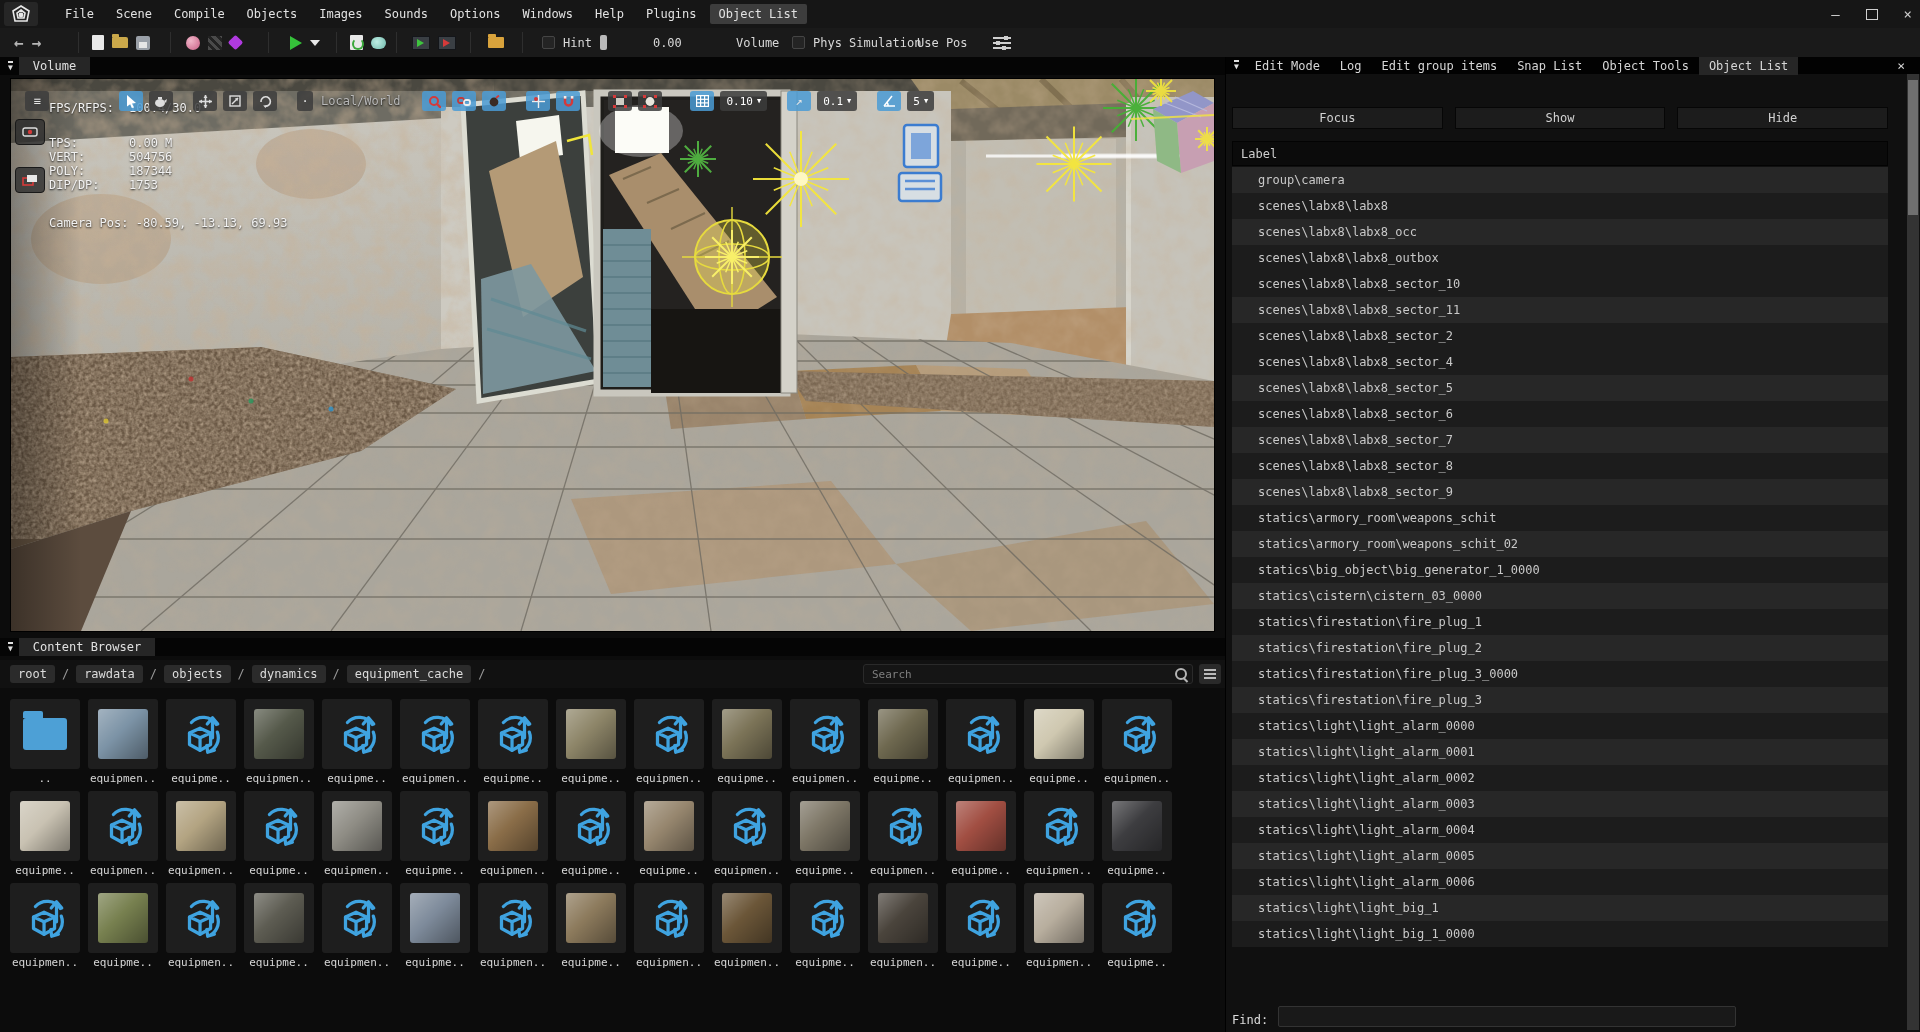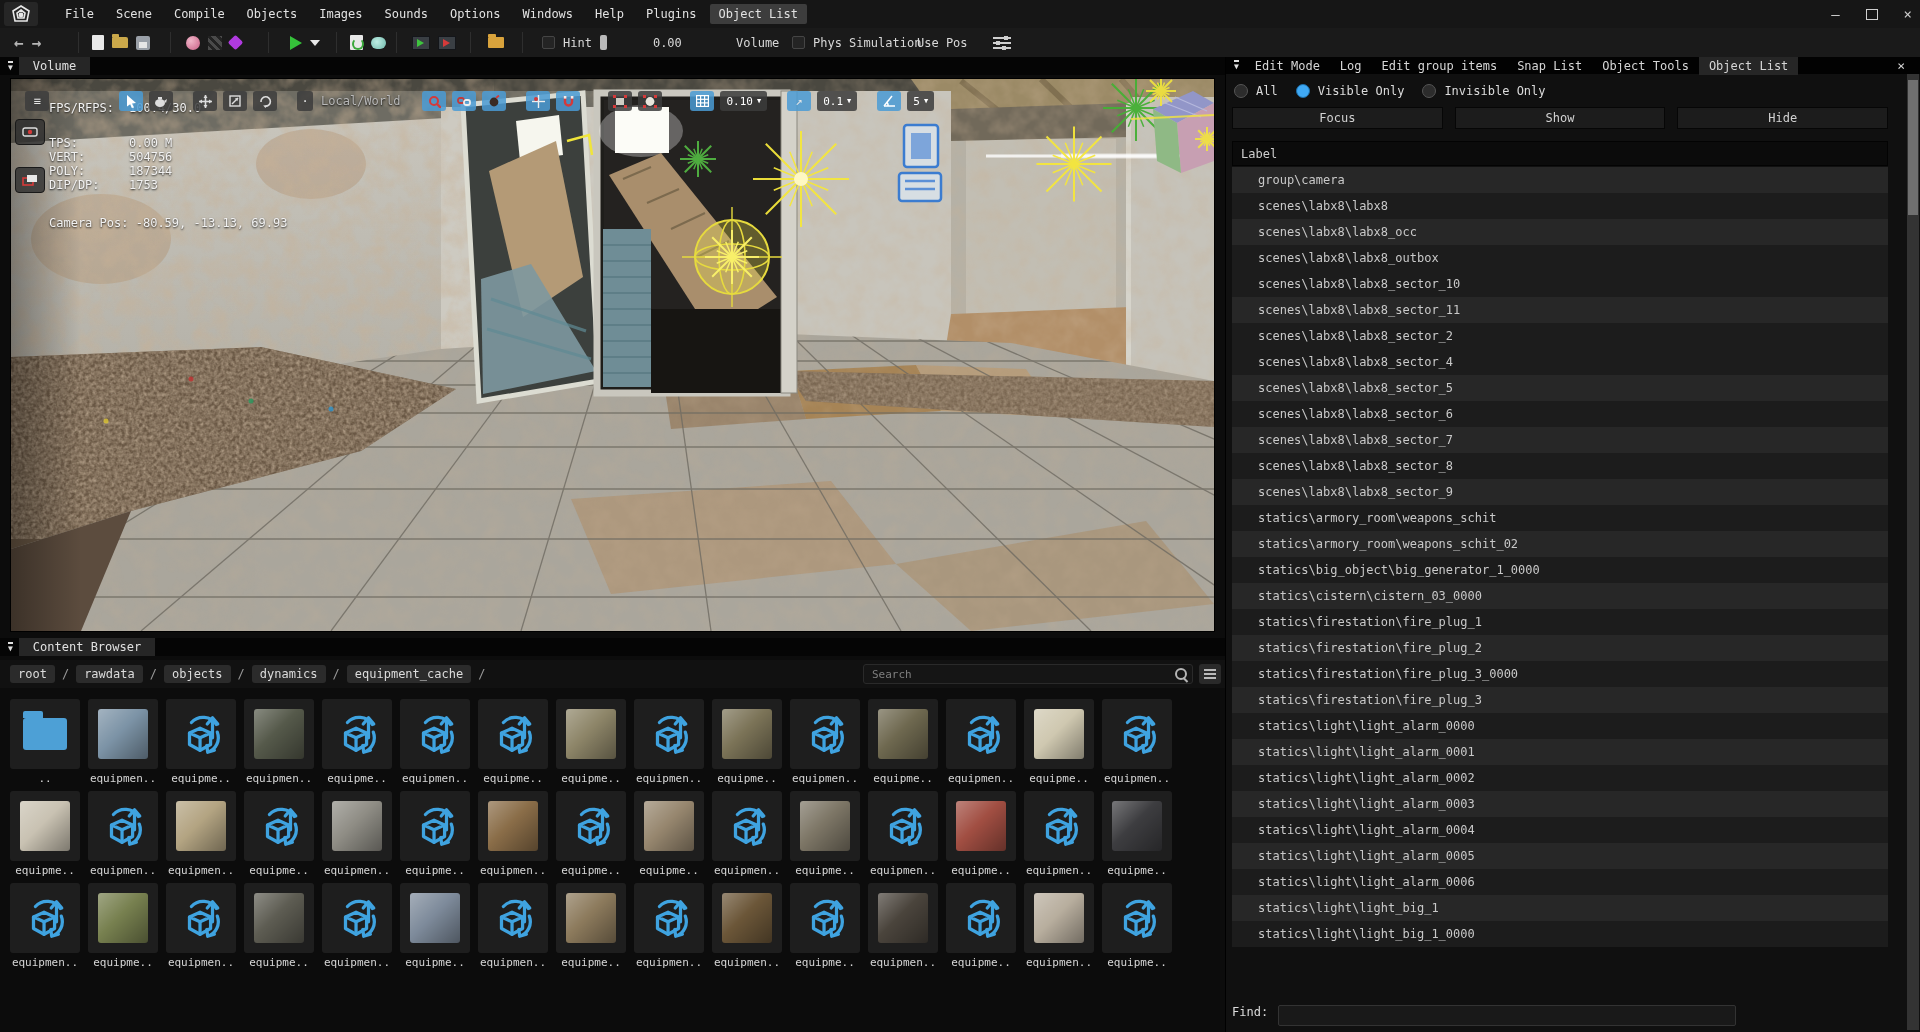--- a/index.html
+++ b/index.html
@@ -88,21 +88,21 @@
   .radio-opt{display:flex;align-items:center;gap:8px;}
   .radio{width:12px;height:12px;border-radius:50%;background:#2c2c2c;border:1px solid #555;}
   .radio.checked{background:#3fa9f5;border-color:#1c6ea8;}
   .rp-buttons{position:absolute;left:6px;top:50px;width:656px;display:flex;gap:12px;}
   .rp-btn{flex:1;height:20px;background:#1c1c1c;border:1px solid #060606;color:#d2d2d2;display:flex;align-items:center;justify-content:center;}
   .rp-header{position:absolute;left:6px;top:84px;width:656px;height:25px;background:#0b0b0b;color:#cfcfcf;display:flex;align-items:center;padding-left:8px;box-sizing:border-box;border:1px solid #030303;}
   .rp-list{position:absolute;left:6px;top:110px;width:656px;}
   .rp-row{height:26px;line-height:26px;padding-left:26px;color:#c9c9c9;white-space:nowrap;overflow:hidden;}
   .rp-row.odd{background:#272727;}
   .rp-row.even{background:#1c1c1c;}
-  .rp-find{position:absolute;left:6px;top:948px;height:22px;display:flex;align-items:flex-start;gap:10px;}
+  .rp-find{position:absolute;left:6px;top:948px;height:22px;display:flex;align-items:flex-end;gap:10px;}
   .find-input{width:452px;height:17px;background:#191919;border:1px solid #333;border-radius:2px;outline:none;color:#ddd;font:12px "DejaVu Sans Mono",monospace;}
   .rp-scroll{position:absolute;right:2px;top:17px;width:12px;height:956px;background:#333;}
   .rp-thumb{position:absolute;left:1px;top:6px;width:10px;height:135px;background:#707070;}
 </style>
 </head>
 <body>
 
 <div class="window">
 
   <div class="menubar">
@@ -1069,34 +1069,20 @@
       <span style="display:flex;">
           <div class="rp-tab">Edit Mode</div>
           <div class="rp-tab">Log</div>
           <div class="rp-tab">Edit group items</div>
           <div class="rp-tab">Snap List</div>
           <div class="rp-tab">Object Tools</div>
           <div class="rp-tab active">Object List</div>
         </span>
       <span class="rp-close">×</span>
     </div>
-    <div class="rp-filters">
-        <div class="radio-opt">
-          <span class="radio"></span>
-          <span class="radio-label">All</span>
-        </div>
-        <div class="radio-opt">
-          <span class="radio checked"></span>
-          <span class="radio-label">Visible Only</span>
-        </div>
-        <div class="radio-opt">
-          <span class="radio"></span>
-          <span class="radio-label">Invisible Only</span>
-        </div>
-      </div>
     <div class="rp-buttons">
         <div class="rp-btn">Focus</div>
         <div class="rp-btn">Show</div>
         <div class="rp-btn">Hide</div>
       </div>
     <div class="rp-header">
       <span>Label</span>
     </div>
     <div class="rp-list">
         <div class="rp-row odd">group\camera</div>

